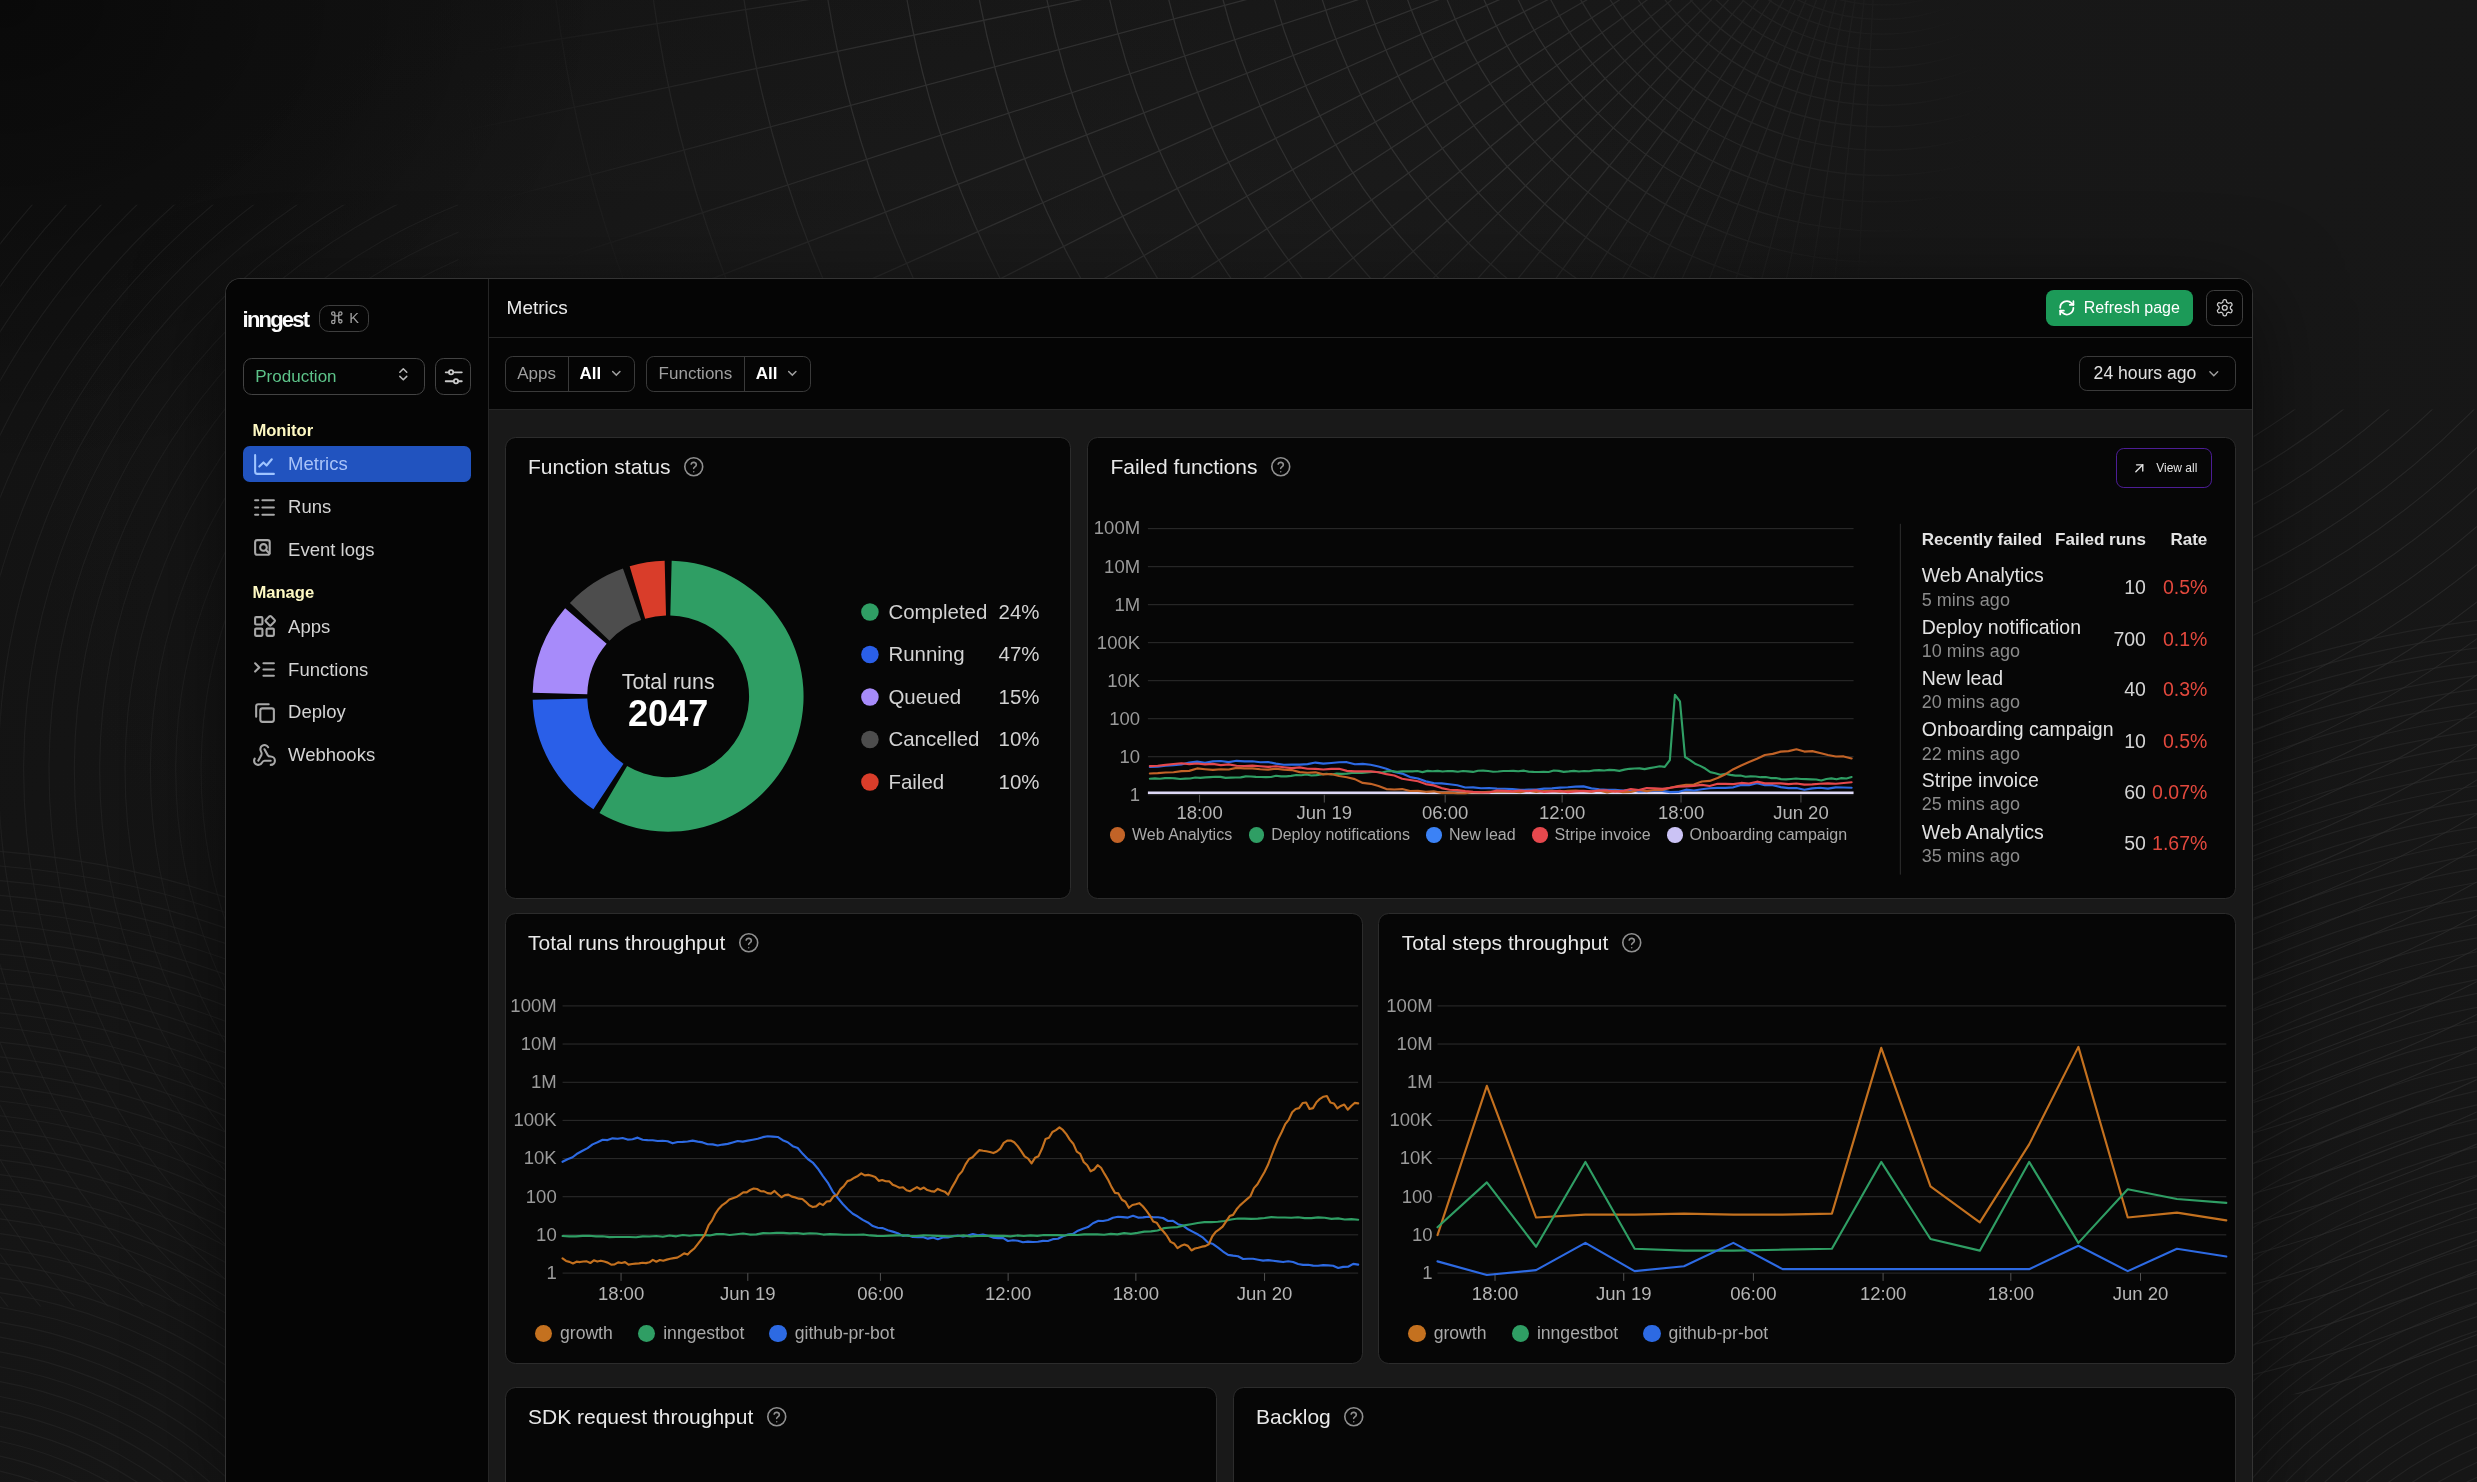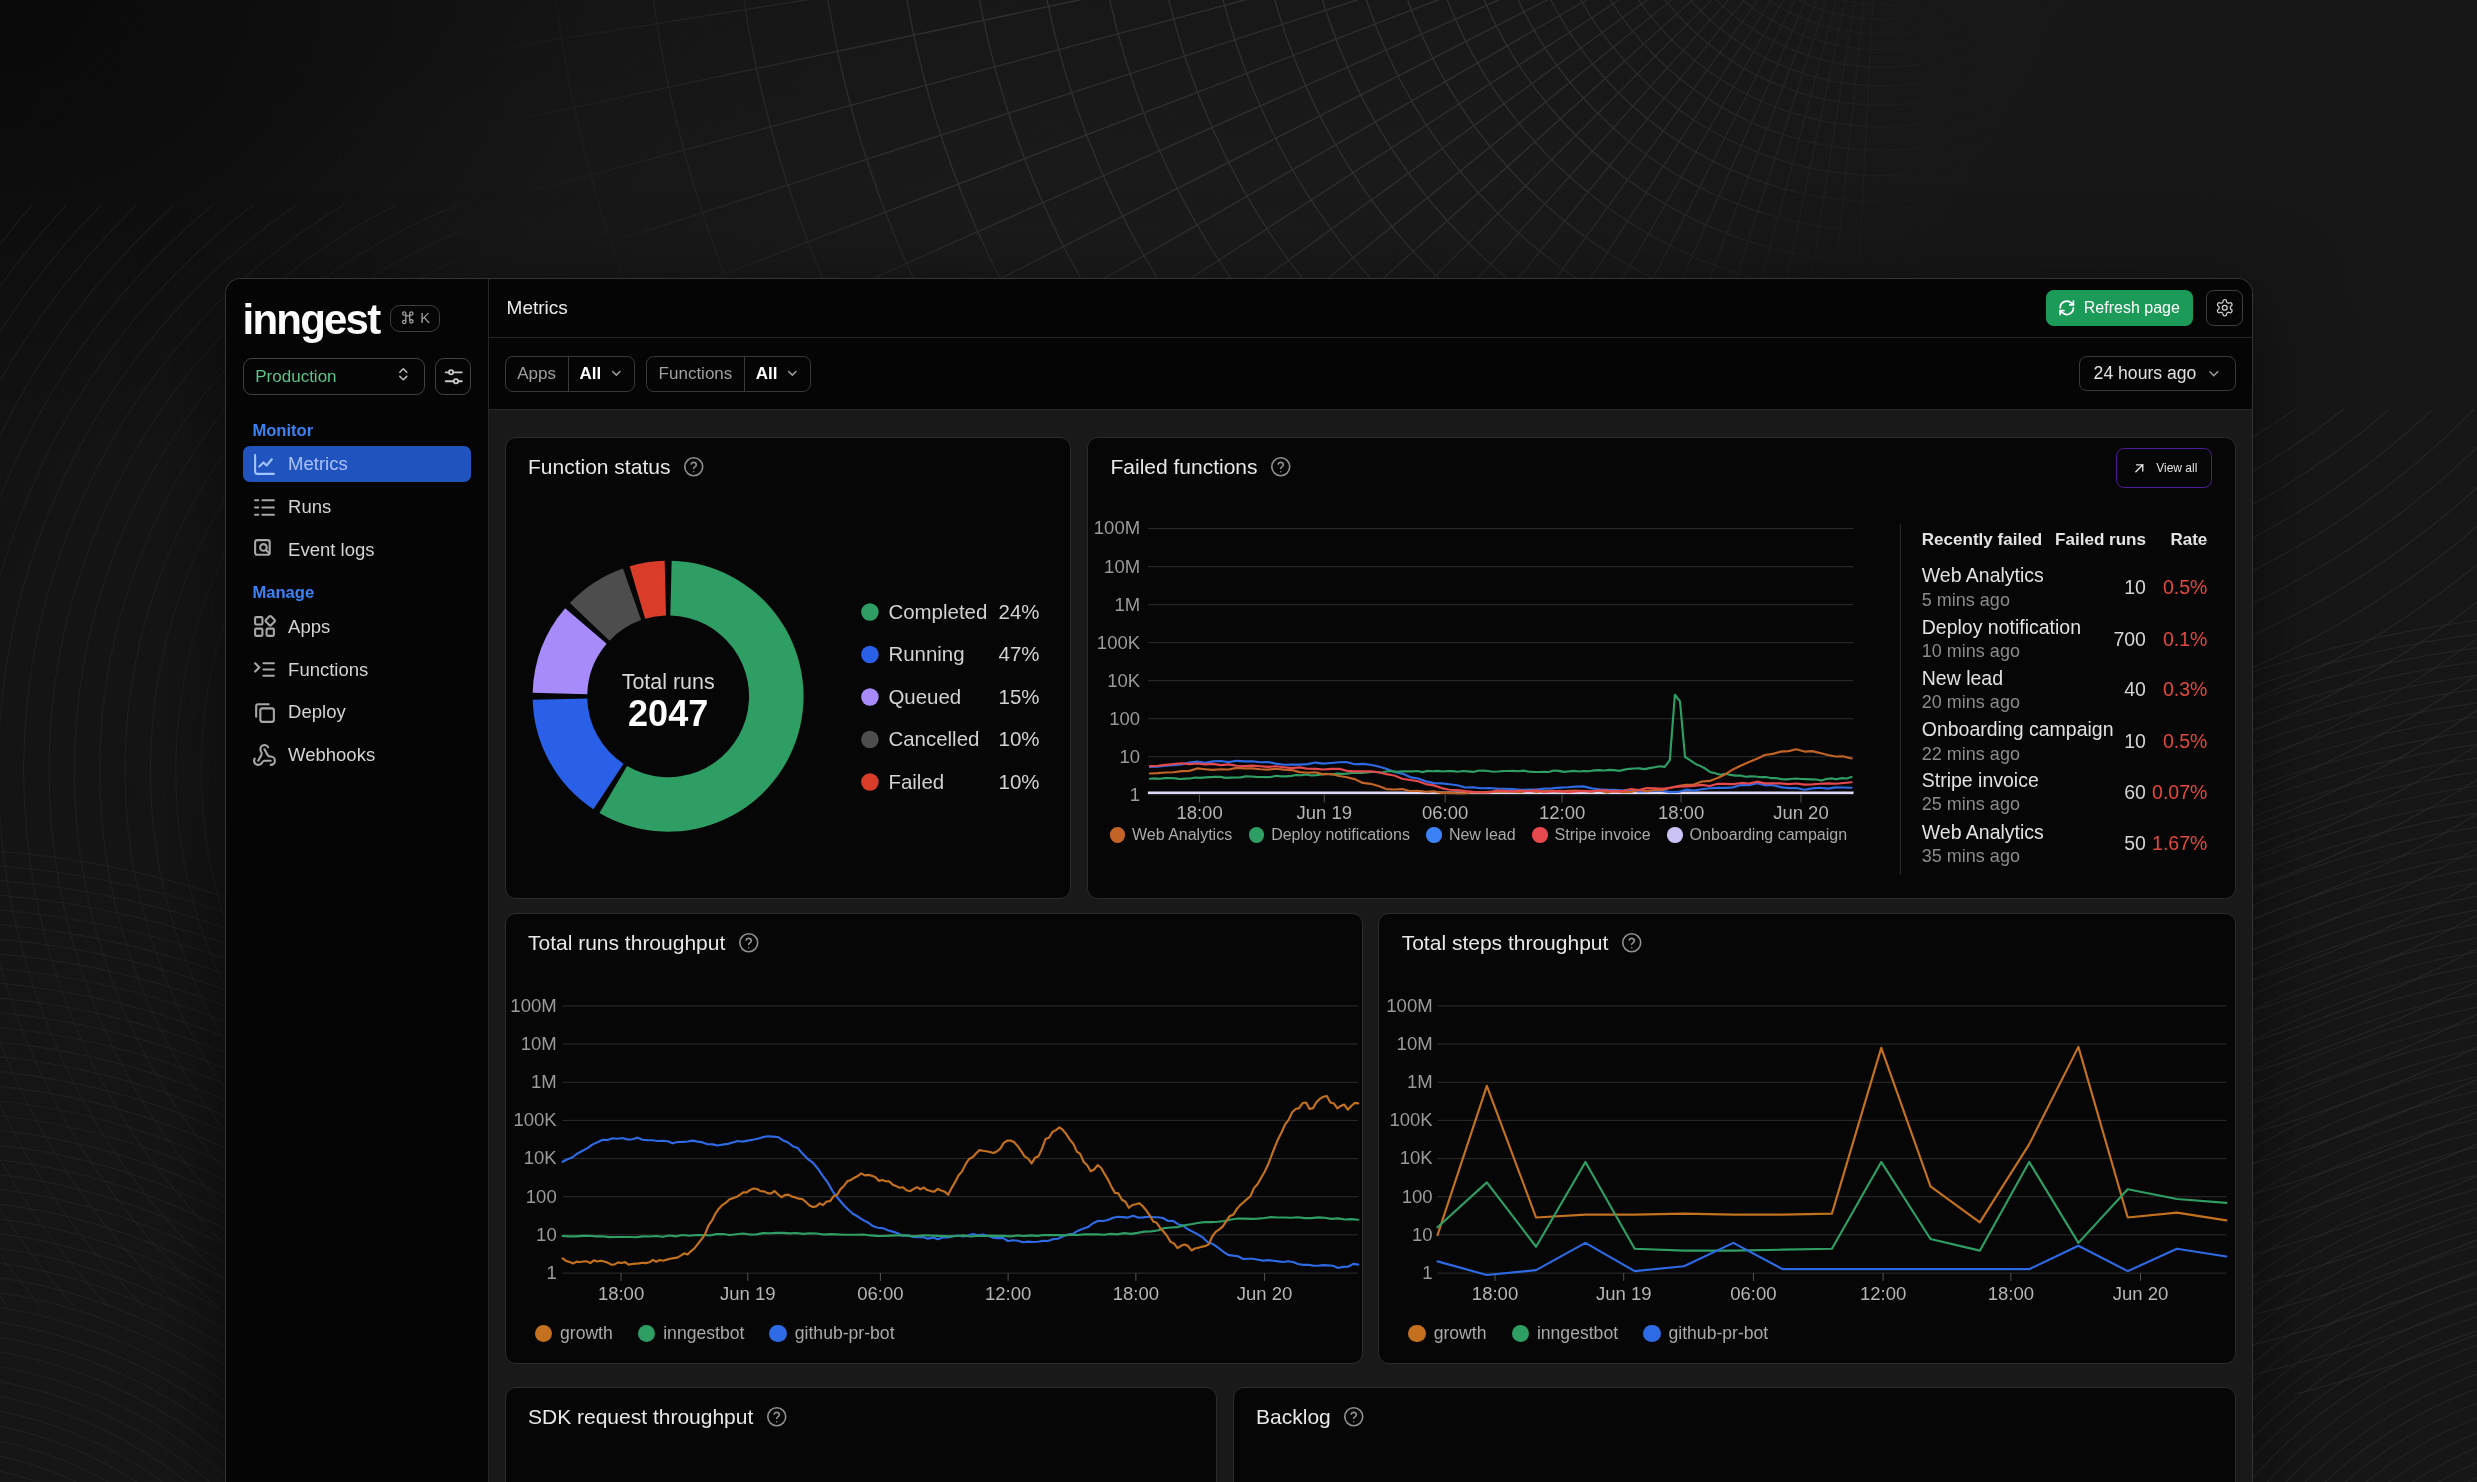--- a/index.html
+++ b/index.html
@@ -5,30 +5,30 @@
   background:#161616; font-family:"Liberation Sans", sans-serif; }
 #bgv { position:absolute; inset:0;
   background:radial-gradient(1463px 975px at 40% 35%, rgba(34,34,34,.6), rgba(0,0,0,0) 65%),
              radial-gradient(878px 683px at 0% 0%, rgba(0,0,0,.5), rgba(0,0,0,0) 70%),
              linear-gradient(120deg,#121212 0%, #181818 45%, #161616 100%); }
 .window { position:absolute; left:225px; top:278px; width:2028px; height:1204px;
   background:#050505; border:1px solid #343434; border-bottom:none; border-radius:15.6px 15.6px 0 0; overflow:hidden; box-shadow:0 19.5px 88px rgba(0,0,0,.55);
   display:flex; }
 .sidebar { width:262px; flex:none; background:#050505; padding:21.5px 16.6px; }
 .logo-row { display:flex; align-items:center; gap:10.7px; height:39px; margin-bottom:18.5px; }
-.logo { color:#fbfbfb; font-weight:bold; font-size:42px; letter-spacing:-1.8px; }
+.logo { color:#fbfbfb; font-weight:bold; font-size:22px; letter-spacing:-1.8px; }
 .cmdk { border:1.5px solid #3e3e3e; border-radius:9.8px; color:#9f9f9f; font-size:14.6px;
   padding:0 8.8px; display:flex; align-items:center; gap:4.9px; height:27px; margin-top:-3.9px; }
 .envrow { display:flex; gap:10.7px; margin-bottom:29px; height:37px; }
 .envsel { flex:1; border:1px solid #434343; border-radius:8.8px; height:37px; display:flex; align-items:center;
   padding:0 11.7px; color:#5dc389; font-size:17px; }
 .envsel .chev { margin-left:auto; color:#b9b9b9; }
 .sq-btn { width:36px; height:37px; border:1px solid #434343; border-radius:8.8px;
   display:flex; align-items:center; justify-content:center; }
-.navhdr { color:#3b82f6; font-size:16.6px; font-weight:bold; margin:0 0 7.8px 9.8px; line-height:14.6px; }
+.navhdr { color:#fef9c3; font-size:16.6px; font-weight:bold; margin:0 0 7.8px 9.8px; line-height:14.6px; }
 .nav { display:flex; align-items:center; gap:10.7px; height:36px; border-radius:6.8px; padding:0 9.8px;
   color:#d4d4d4; font-size:18.5px; margin-bottom:6.8px; }
 .nav.active { background:#2153bf; color:#a9c3f8; }
 .main { flex:1; display:flex; flex-direction:column; border-left:1px solid #262626; min-width:0; }
 .hdr { height:59px; flex:none; display:flex; align-items:center; padding:0 8.8px 0 17.6px;
   border-bottom:1px solid #262626; background:#050505; }
 .hdr h1 { color:#eaeaea; font-size:19px; font-weight:normal; }
 .refresh { margin-left:auto; background:#1c9a58; border-radius:7.8px; height:36px; padding:0 12.7px;
   display:flex; align-items:center; gap:7.8px; color:#fff; font-size:16px; }
 .gearbtn { margin-left:13.7px; width:37px; height:36px; border:1px solid #3e3e3e; border-radius:7.8px;

